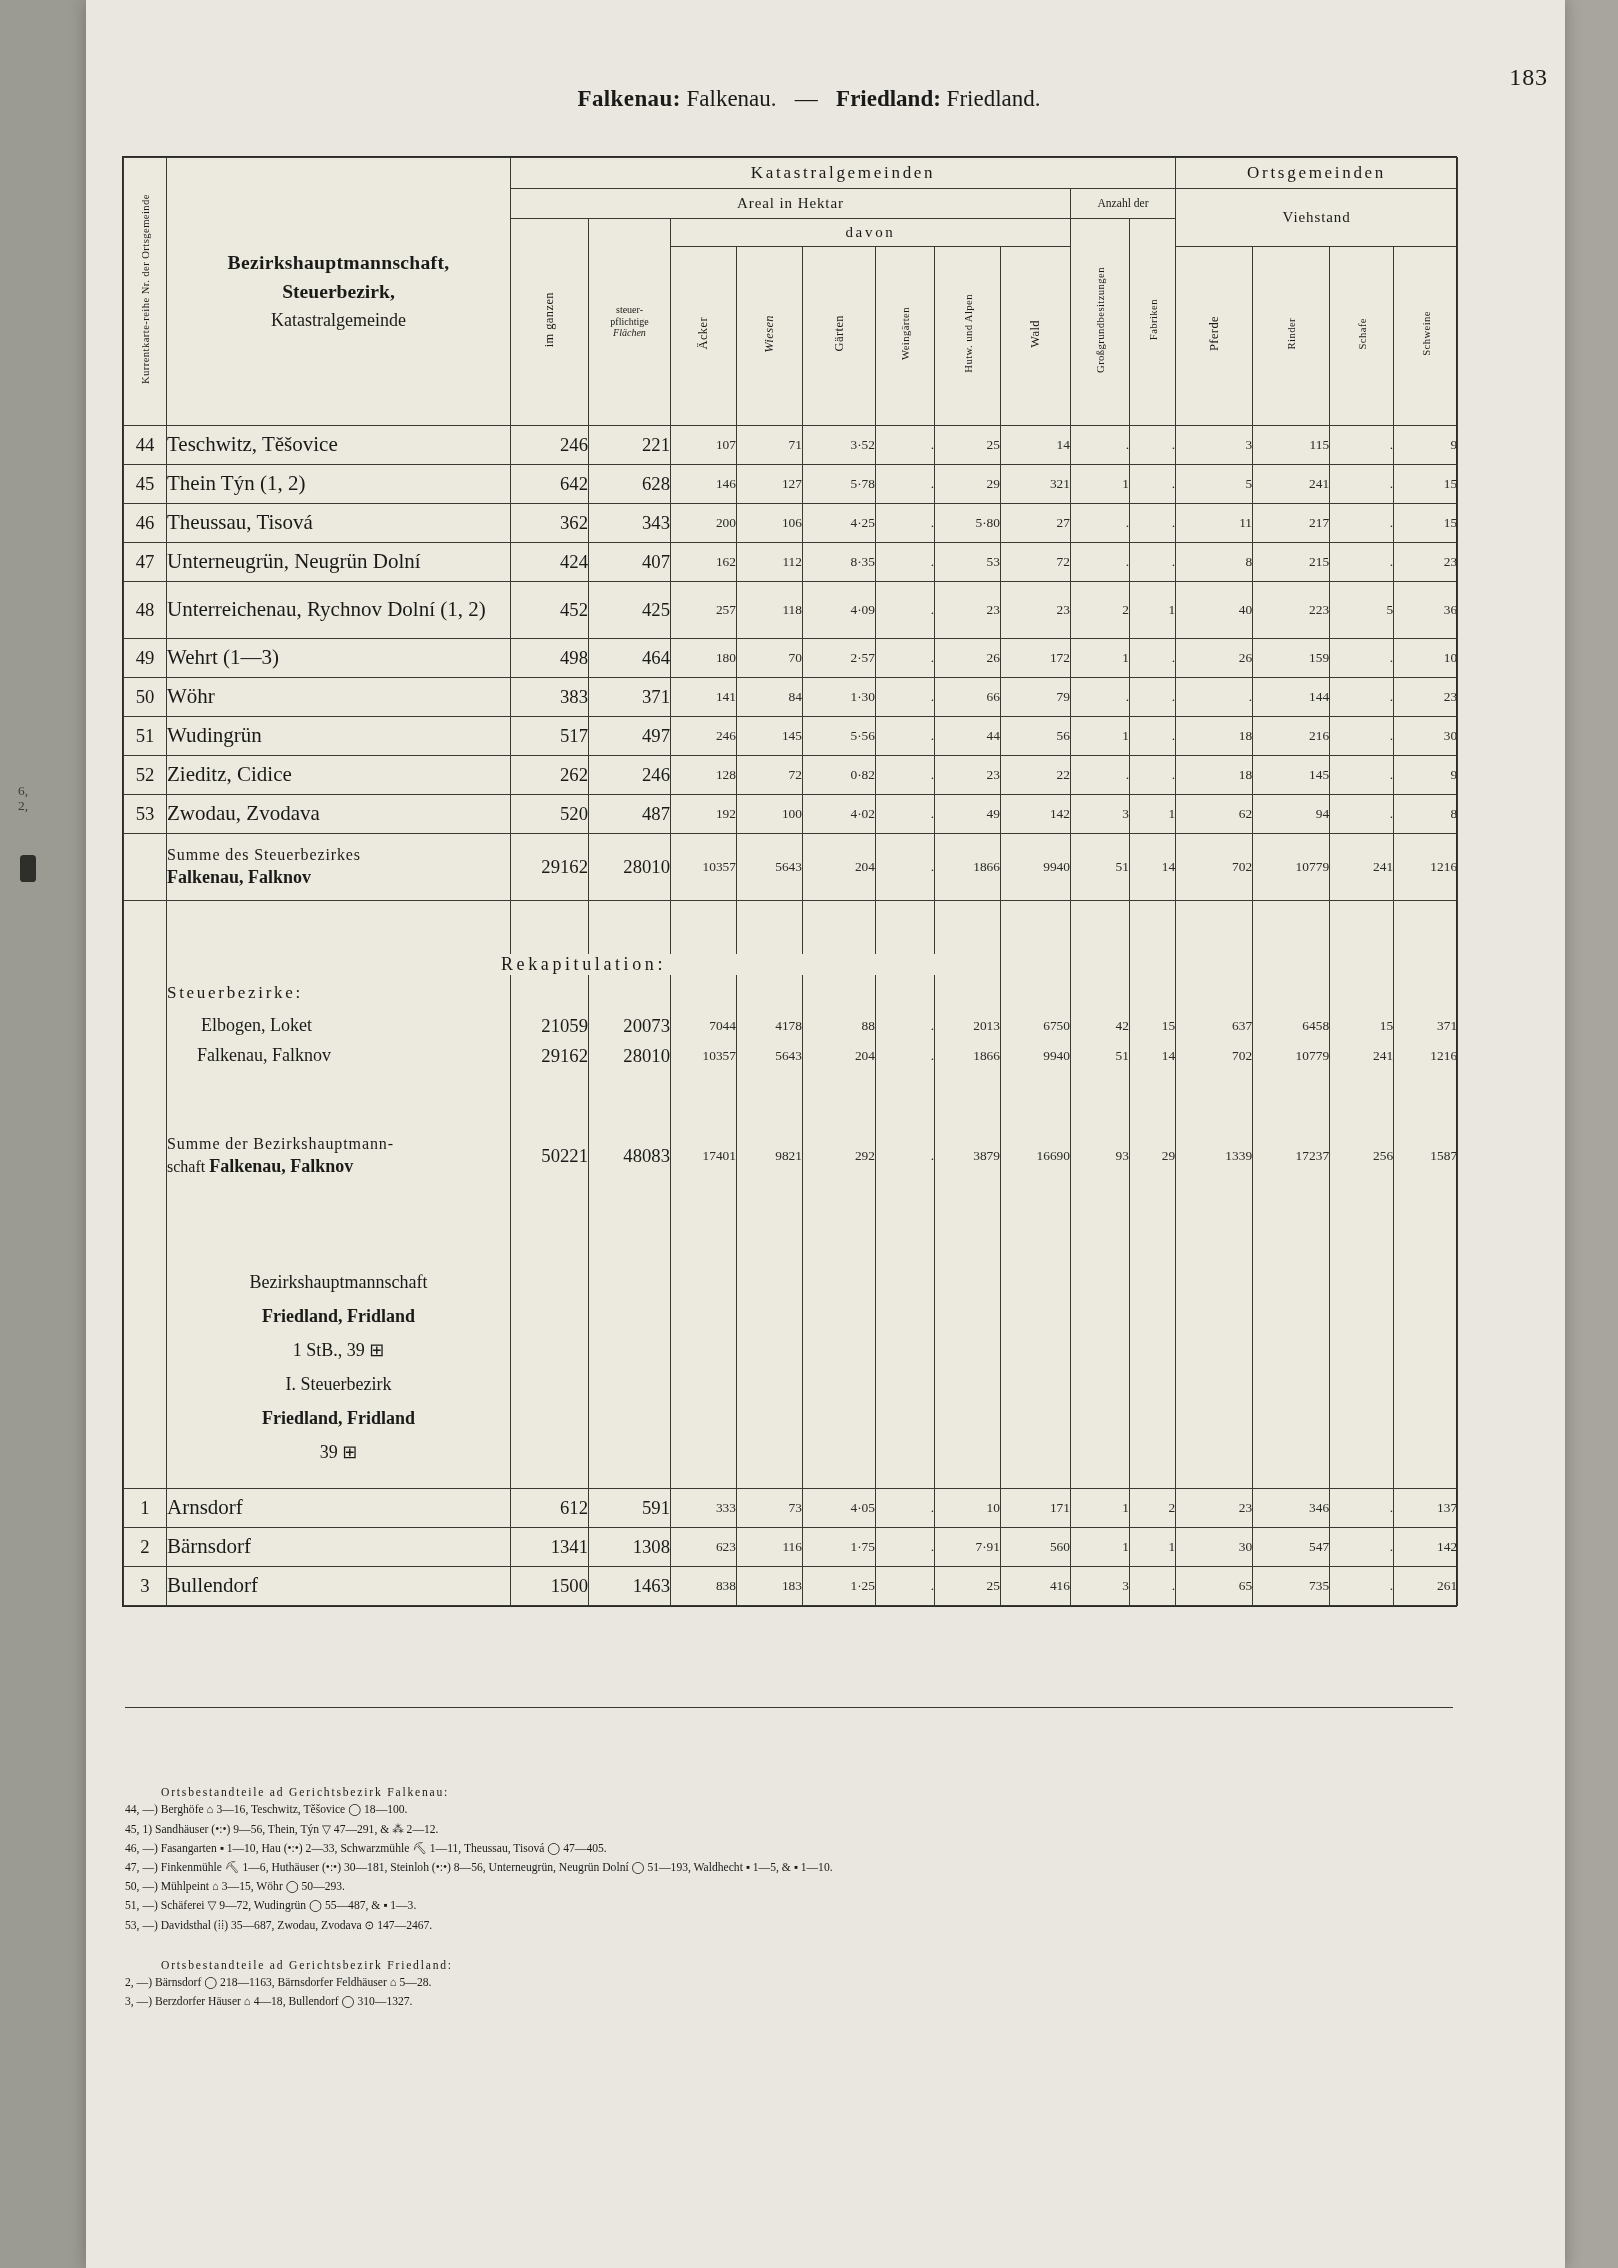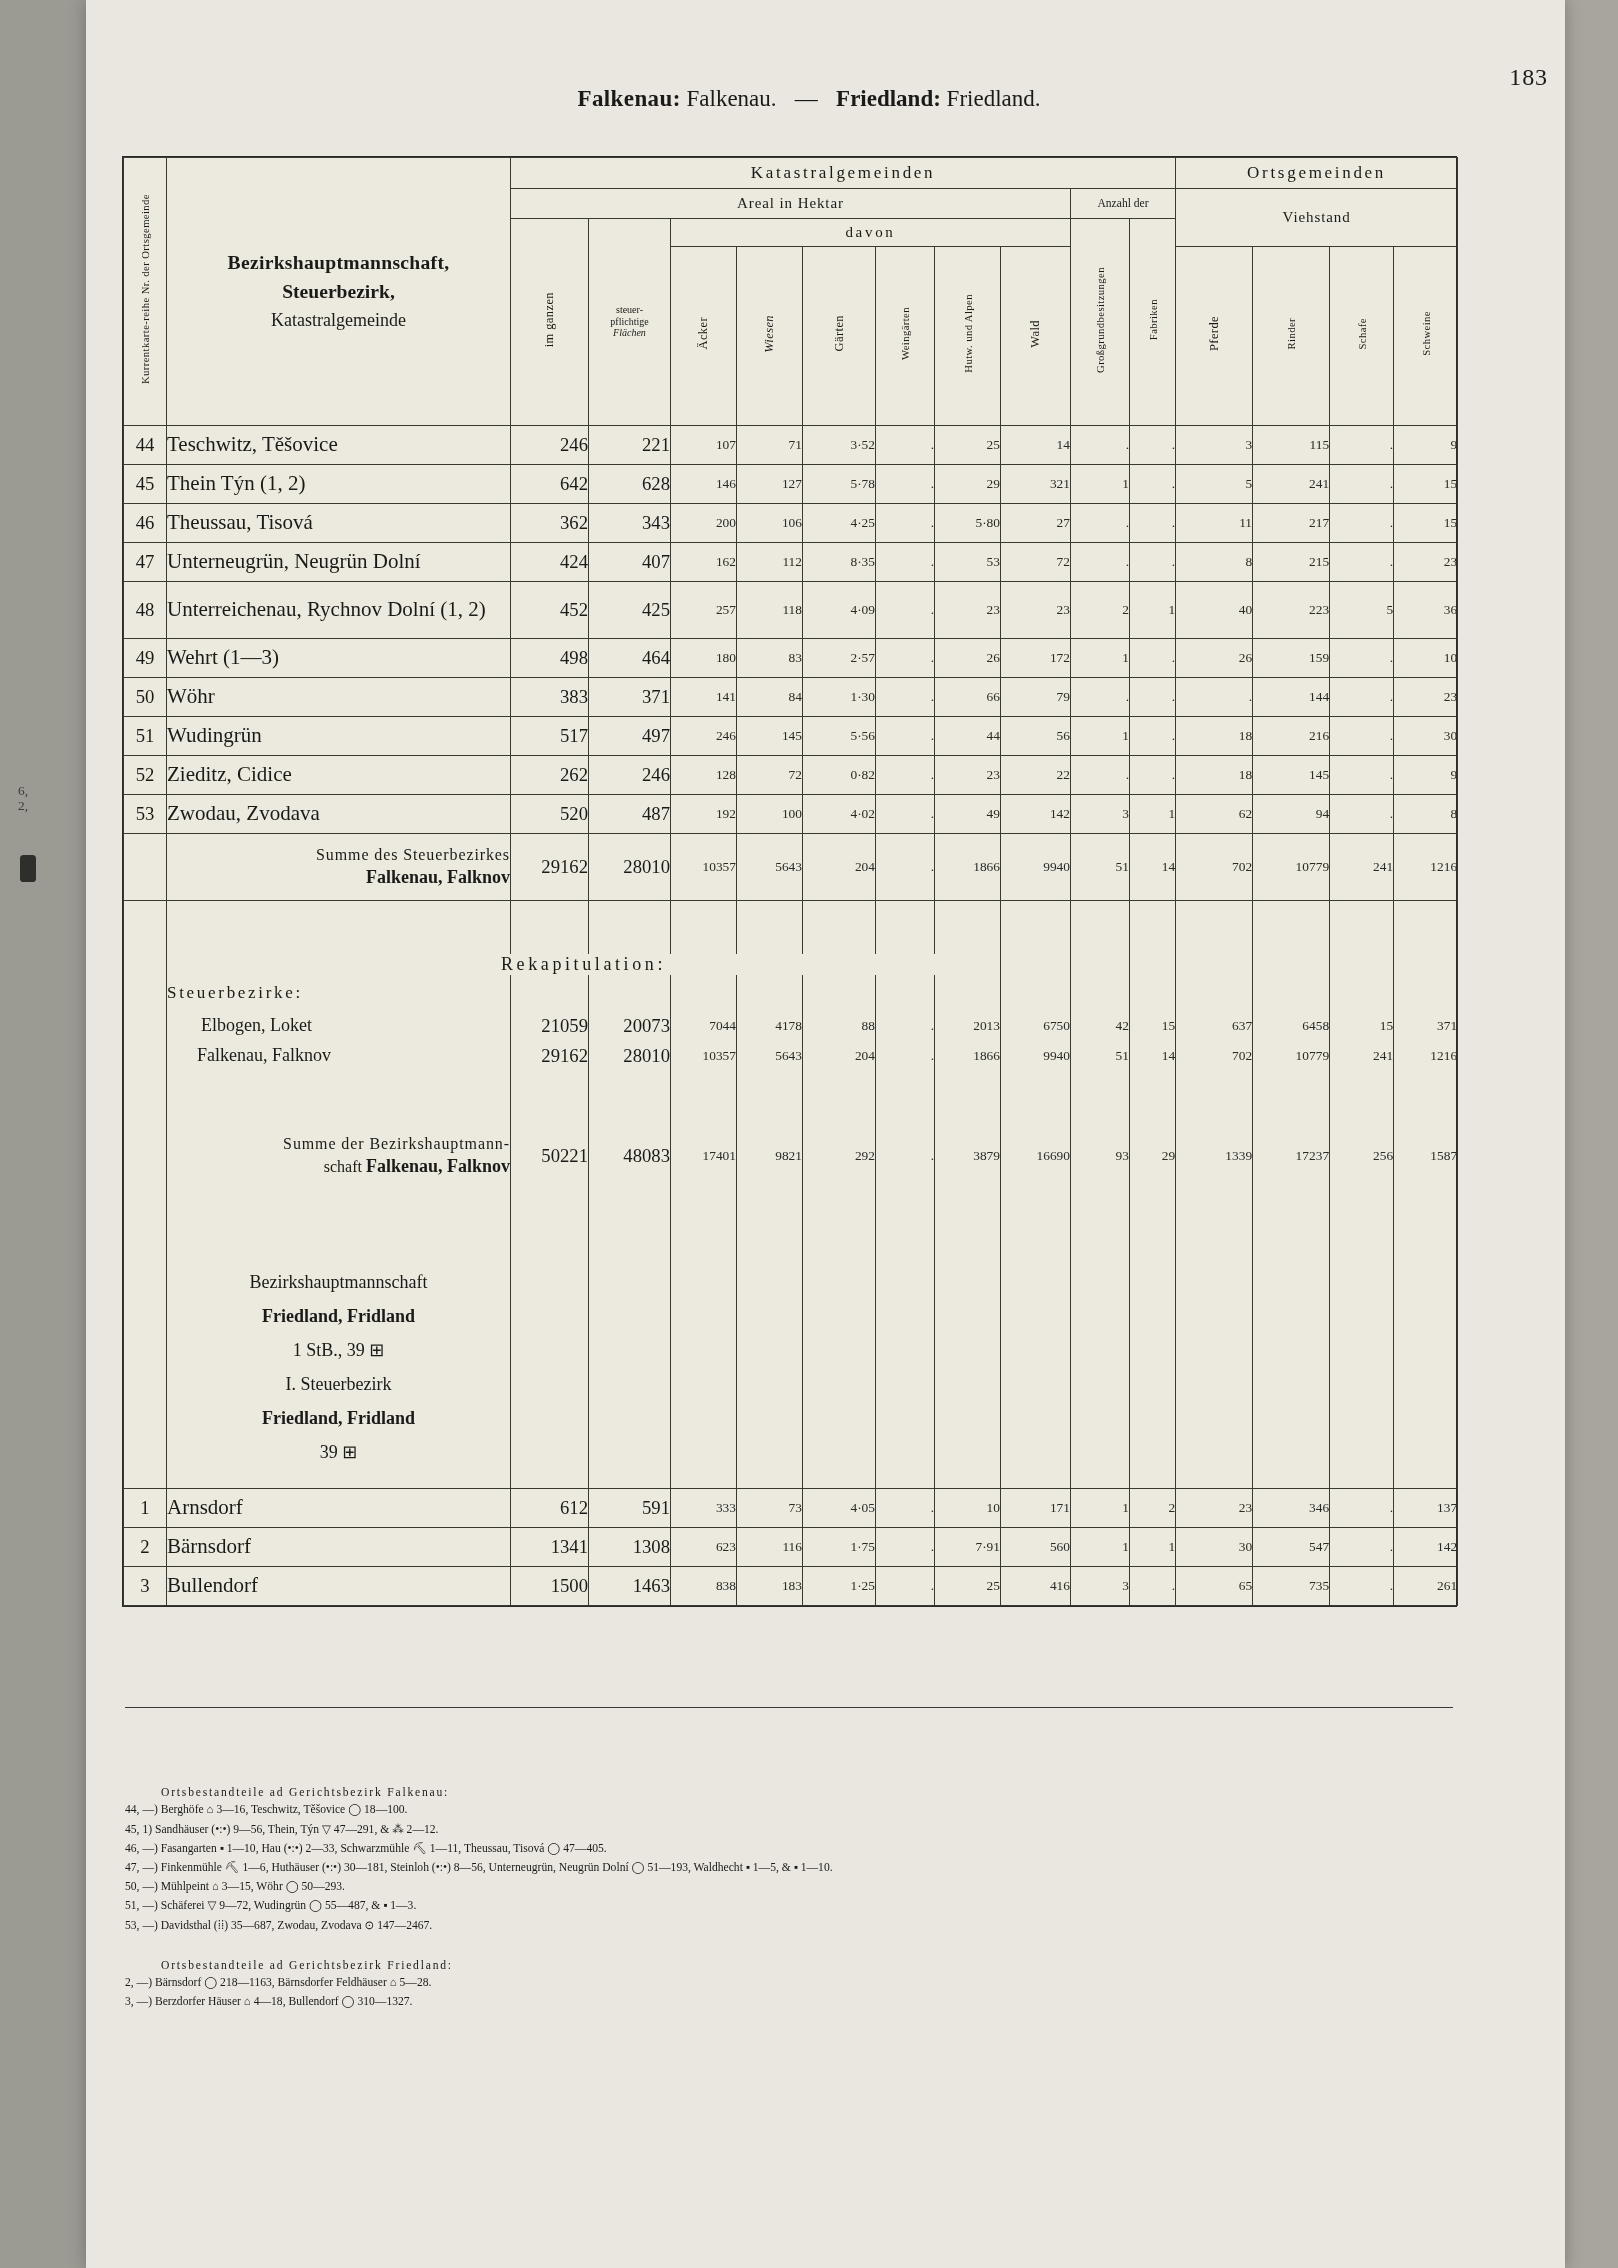--- a/index.html
+++ b/index.html
@@ -91,21 +91,21 @@
   .vert.sm { font-size: 10.7px; }
   .hcell { height: 178px; text-align: center; }
 
   .name { text-align: left; padding-left: 12.5px; font-size: 21px; }
   .num  { text-align: right;  padding-right: 7.1px; font-size: 18.7px; }
   .numS { text-align: right;  padding-right: 7.1px; font-size: 13.4px; color:#2a2a26; }
   .idx  { text-align: center; font-size: 18.7px; font-weight: bold; }
   .row td { height: 38px; }
   .row2 td { height: 56px; }
 
-  .sumcell { text-align: right; font-size: 16px; line-height: 1.35; padding: 7.1px 3.6px; margin-left: 28px; }
+  .sumcell { text-align: left; font-size: 16px; line-height: 1.35; padding: 7.1px 3.6px; margin-left: 28px; }
   .sumcell b { font-size: 18px; }
   .blankrow td { height: 53px; border-left: 0.9px solid #3a3a34; border-right: 0.9px solid #3a3a34; border-top: none; border-bottom: none; }
   .noline { border-top: none !important; border-bottom: none !important; }
   .tall td { height: 30px; }
 
   .rekap {
     text-align: center;
     font-size: 18px;
     letter-spacing: 3.6px;
     padding: 23px 0 12.5px 0;
@@ -326,21 +326,21 @@
         <td class="numS">223</td>
         <td class="numS">5</td>
         <td class="numS">36</td>
       </tr>
       <tr class="row">
         <td class="idx">49</td>
         <td class="name">Wehrt (1—3)</td>
         <td class="num">498</td>
         <td class="num">464</td>
         <td class="numS">180</td>
-        <td class="numS">83</td>
+        <td class="numS">70</td>
         <td class="numS">2·57</td>
         <td class="numS">.</td>
         <td class="numS">26</td>
         <td class="numS">172</td>
         <td class="numS">1</td>
         <td class="numS">.</td>
         <td class="numS">26</td>
         <td class="numS">159</td>
         <td class="numS">.</td>
         <td class="numS">10</td>

